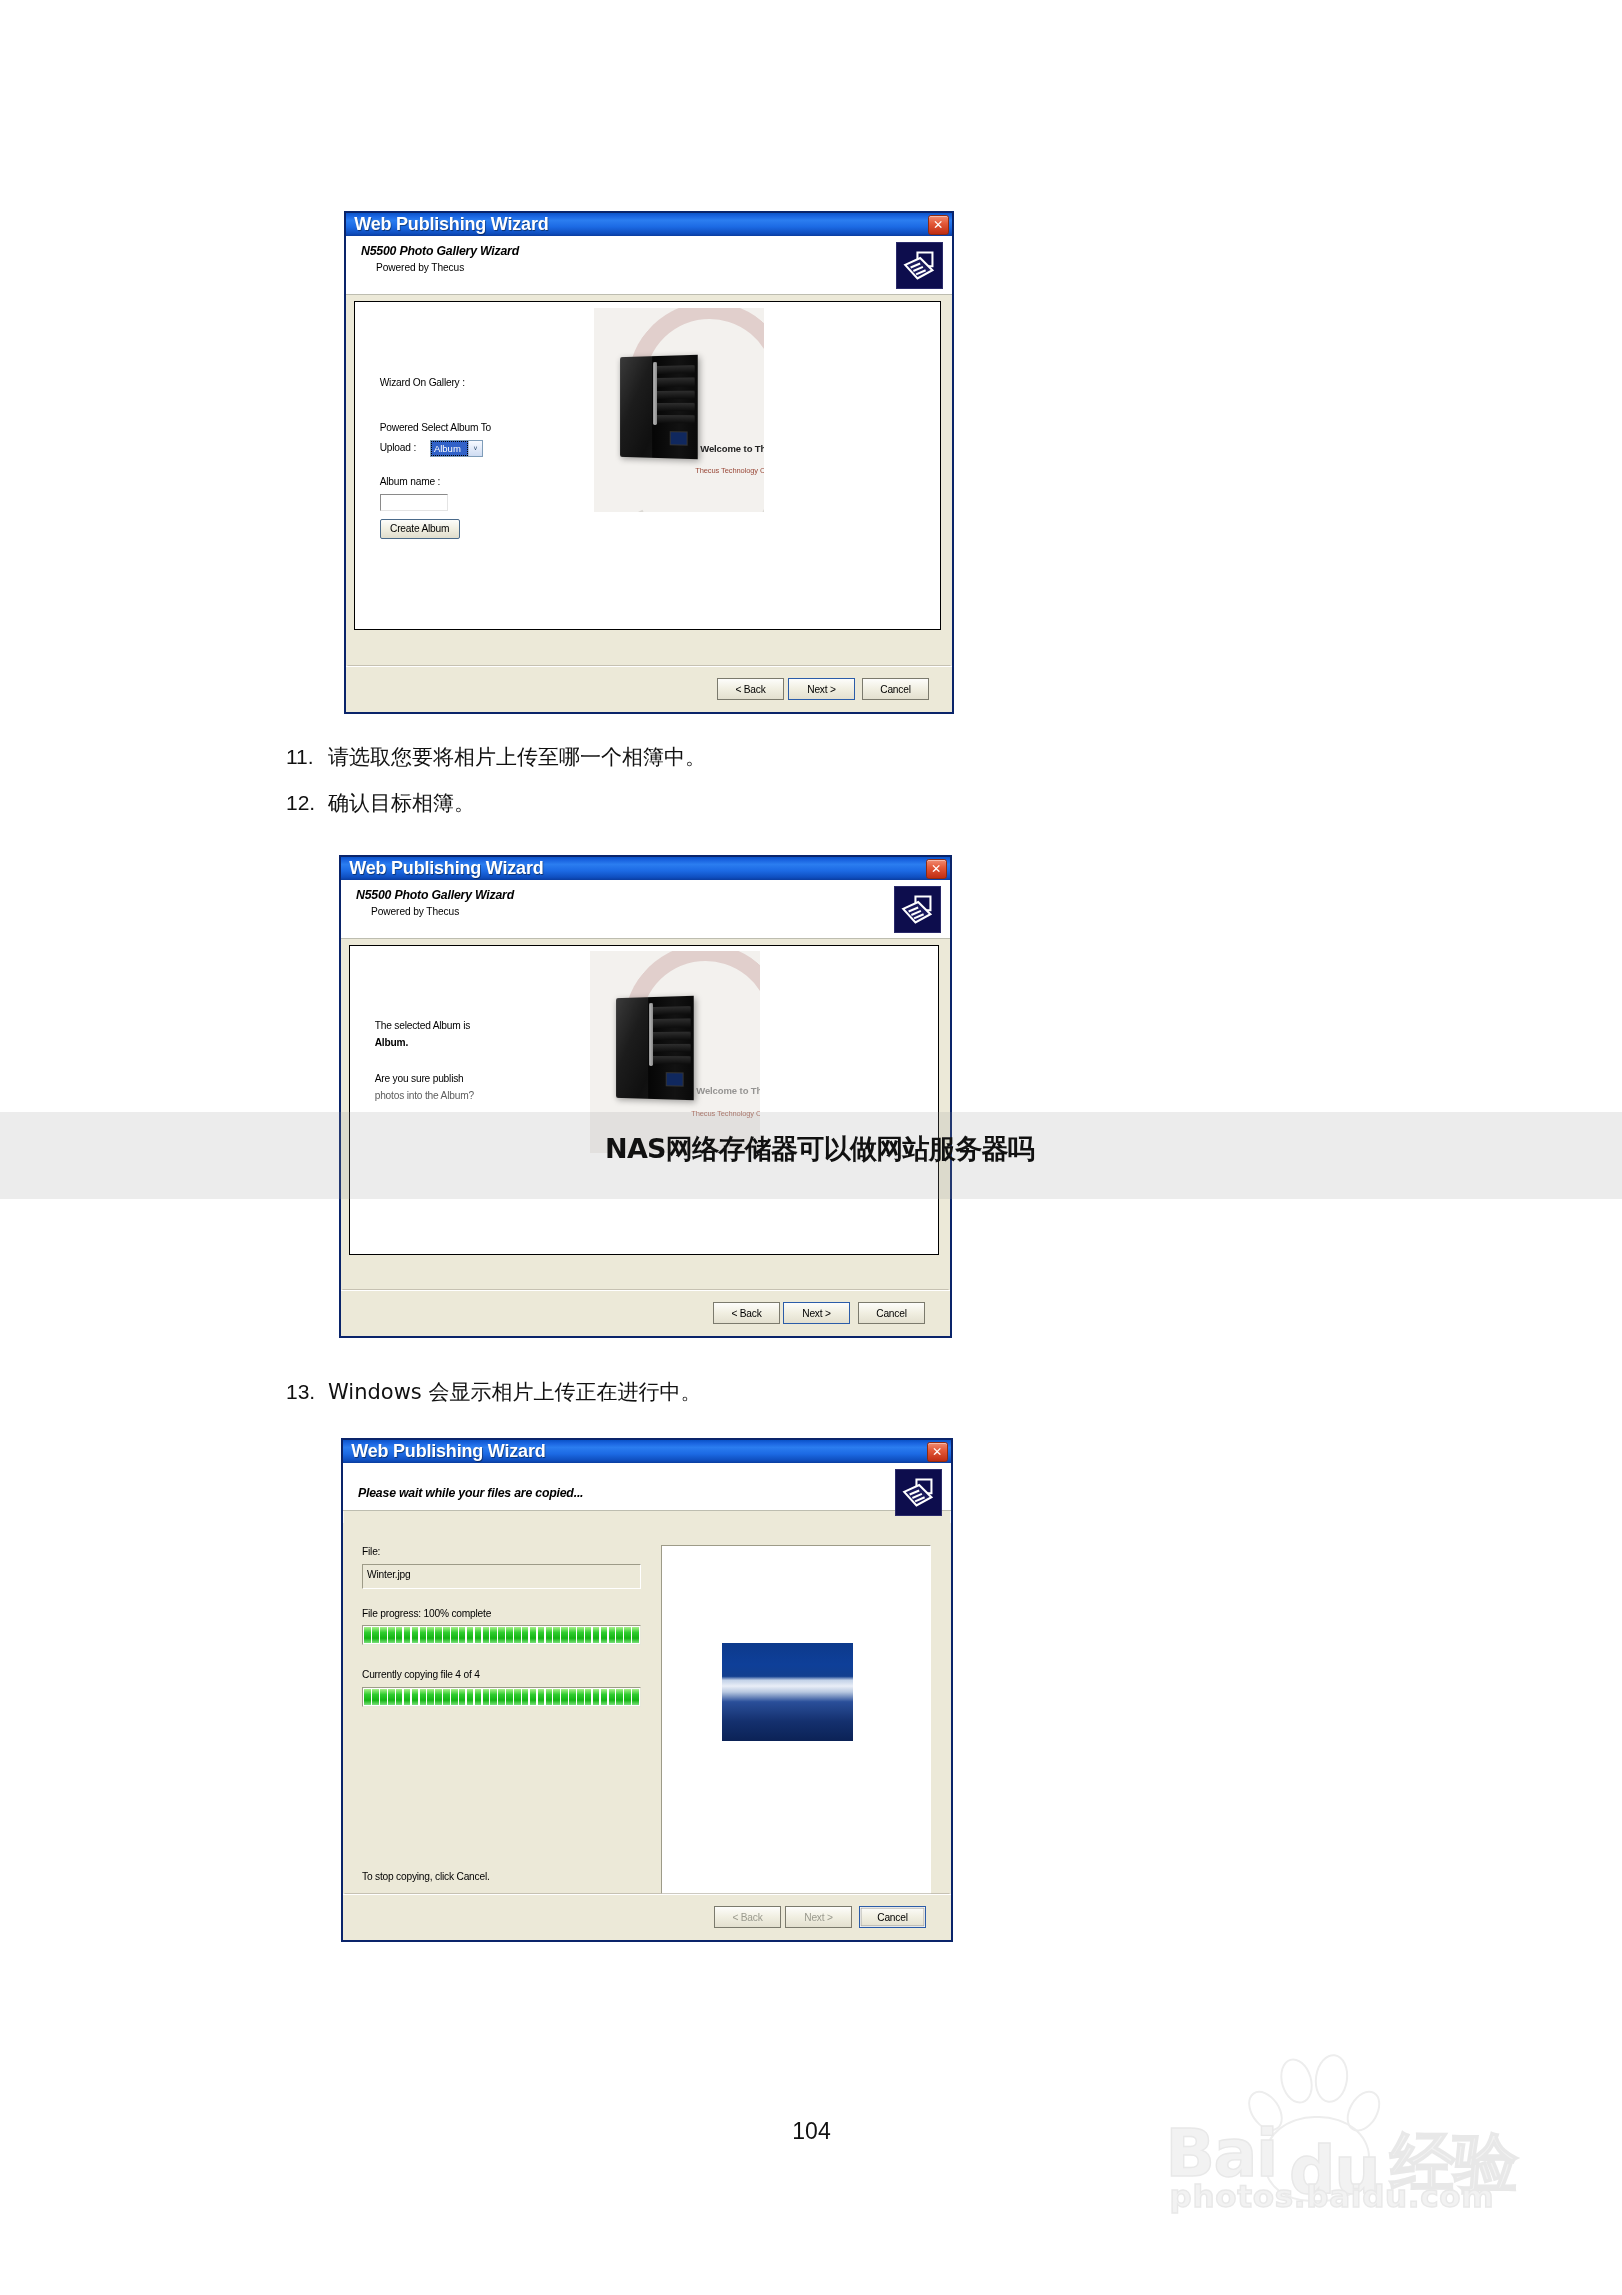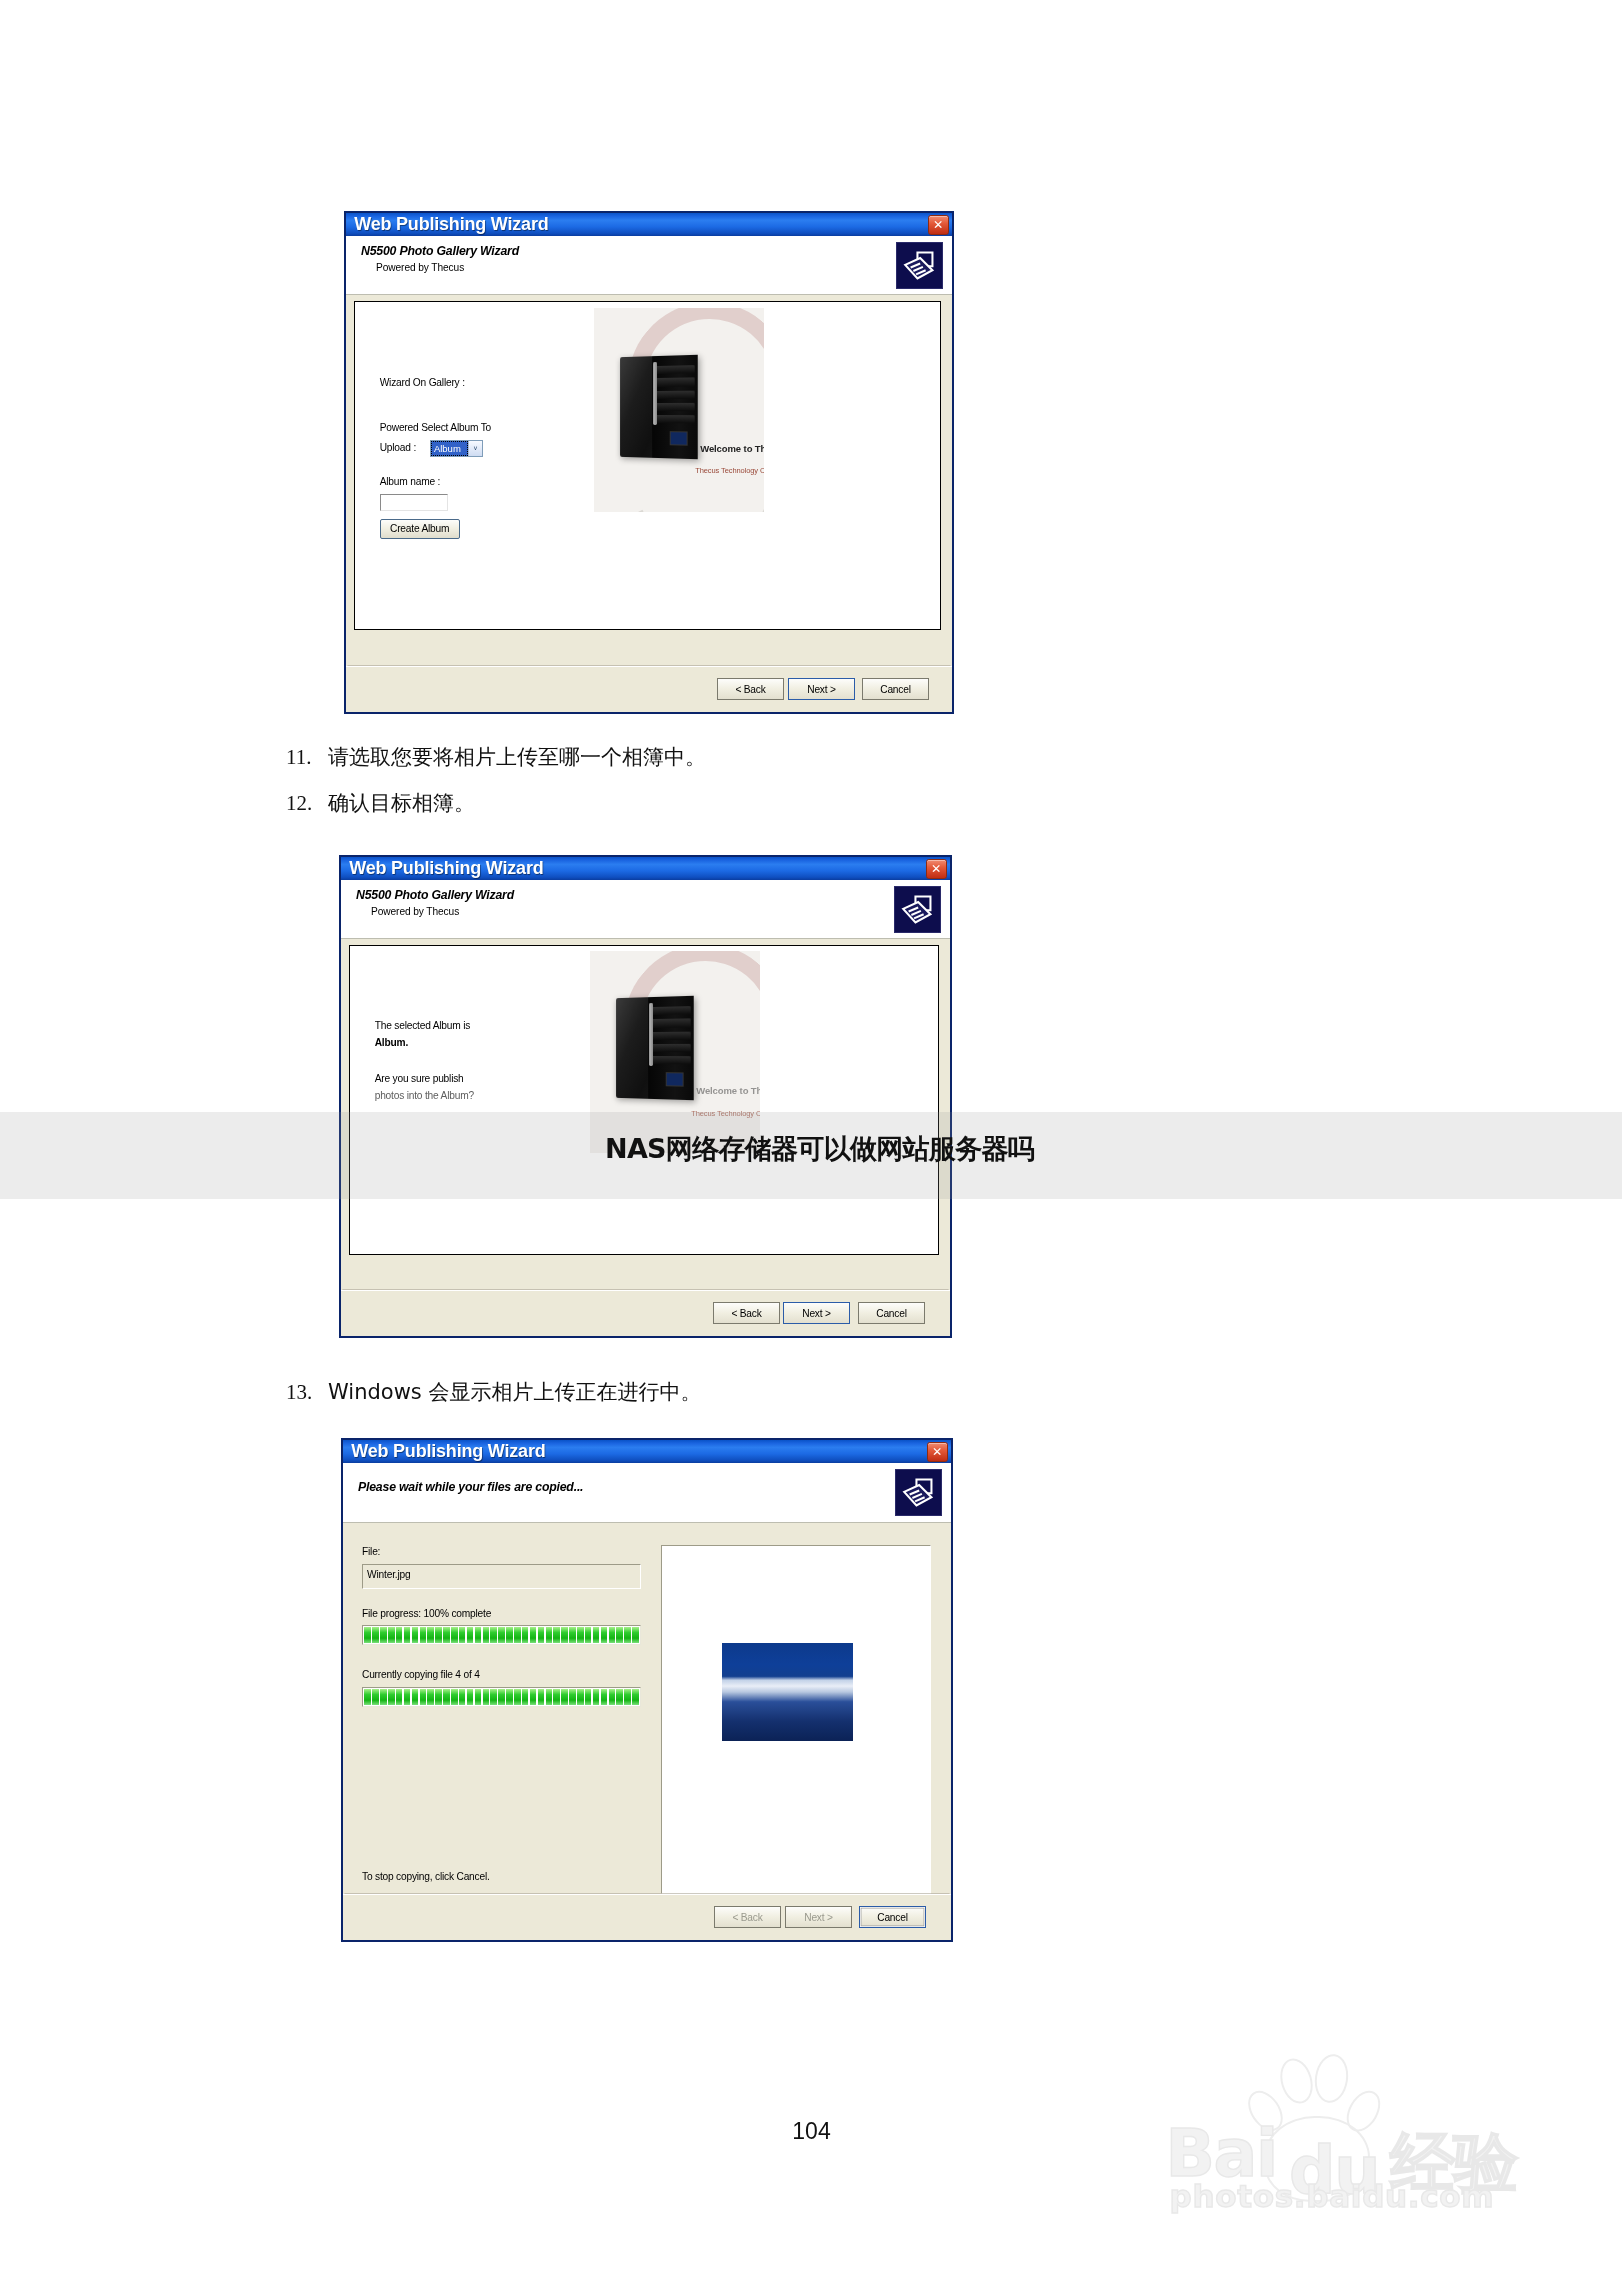--- a/index.html
+++ b/index.html
@@ -308,21 +308,21 @@
   .doc-line {
     position: absolute;
     font-family: "DejaVu Sans", "Liberation Sans", sans-serif;
     font-size: 21px;
     color: #111111;
     white-space: nowrap;
   }
   .doc-num {
     display: inline-block;
     width: 42px;
-    font-family: Liberation Serif, serif;
+    font-family: Liberation Sans, sans-serif;
   }
   .page-number {
     position: absolute;
     left: 0; right: 0;
     text-align: center;
     font-size: 23px;
     font-family: "Liberation Sans", sans-serif;
     color: #111;
   }
 
@@ -499,21 +499,21 @@
   <span class="doc-num">13.</span><span>Windows 会显示相片上传正在进行中。</span>
 </div>
 
 <div class="dialog" style="left:341px; top:1438px; width:612px; height:504px;">
 
   <div class="titlebar">
     <span class="titlebar-text">Web Publishing Wizard</span>
     <span class="close-btn">✕</span>
   </div>
 
-  <div class="wiz-header" style="height:60px; padding-top:17px;">
+  <div class="wiz-header" style="height:48px; padding-top:23px;">
     <div class="wiz-title">Please wait while your files are copied...</div>
     <div class="wiz-icon">
       <svg width="45" height="45" viewBox="0 0 66 66" aria-hidden="true">
         <path d="M30 14 L52 14 L52 34 L38 34 L30 26 Z" fill="none" stroke="#ffffff" stroke-width="3"></path>
         <path d="M12 32 L34 22 L52 40 L30 52 Z" fill="#1a1a5e" stroke="#ffffff" stroke-width="3"></path>
         <path d="M20 36 L34 30" stroke="#ffffff" stroke-width="3"></path>
         <path d="M24 41 L38 35" stroke="#ffffff" stroke-width="3"></path>
         <path d="M28 46 L42 40" stroke="#ffffff" stroke-width="3"></path>
       </svg>
     </div>

